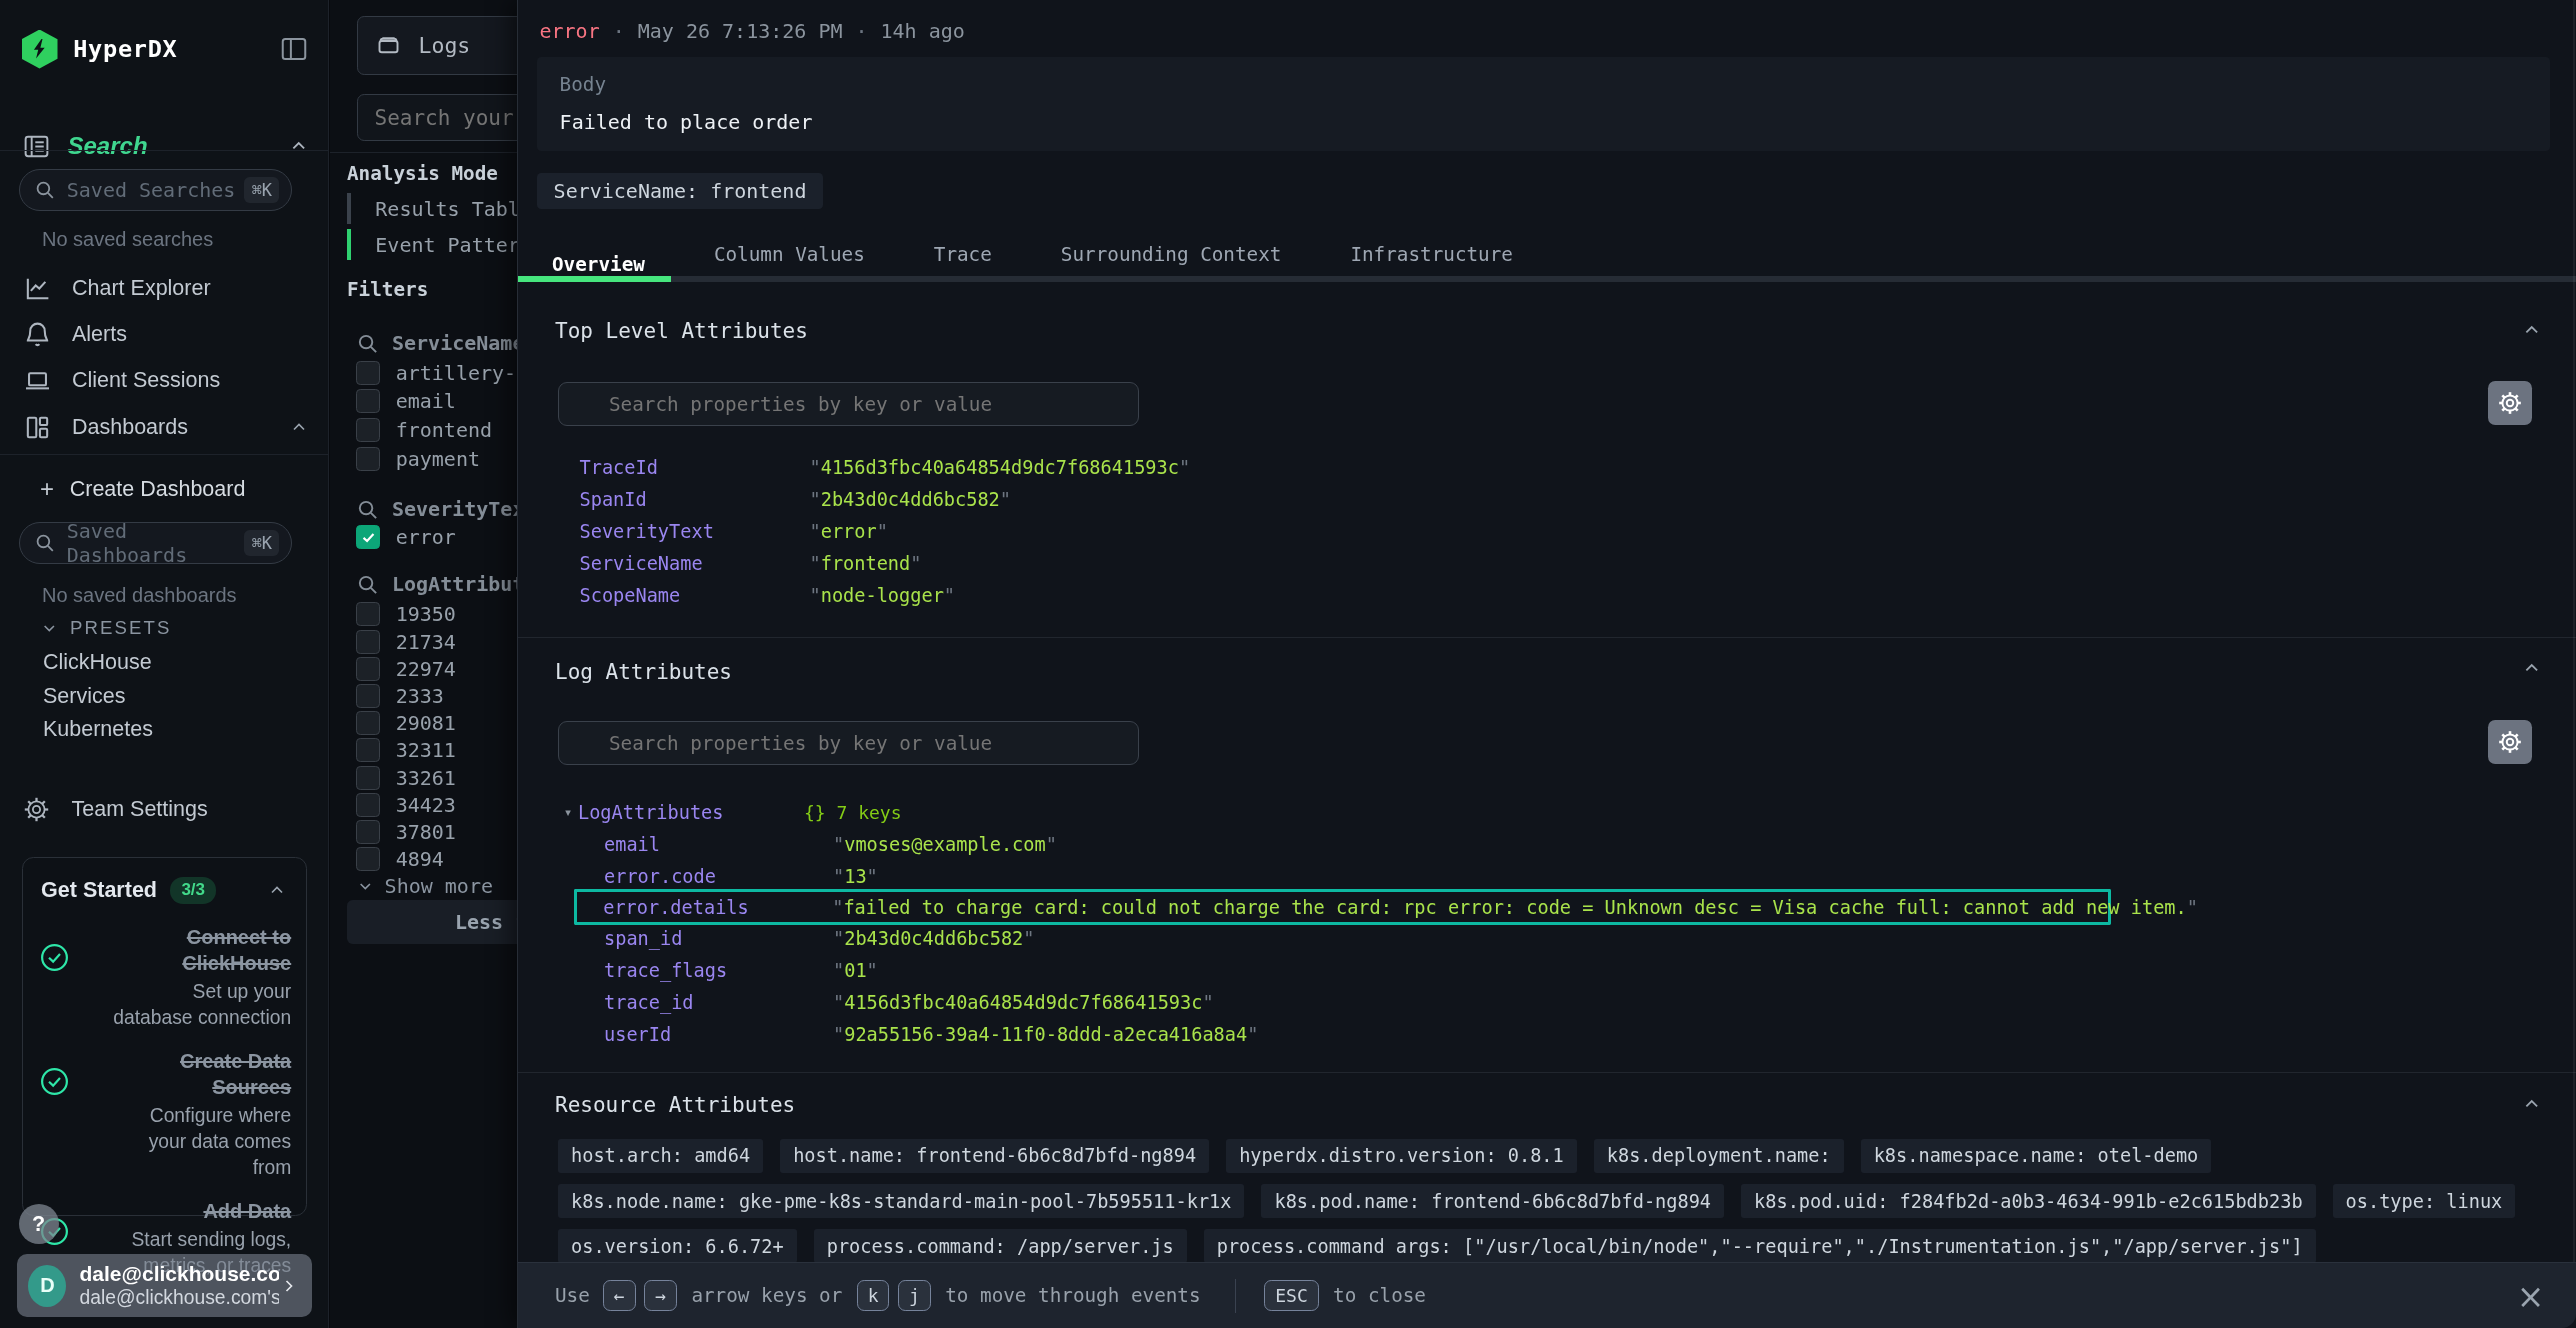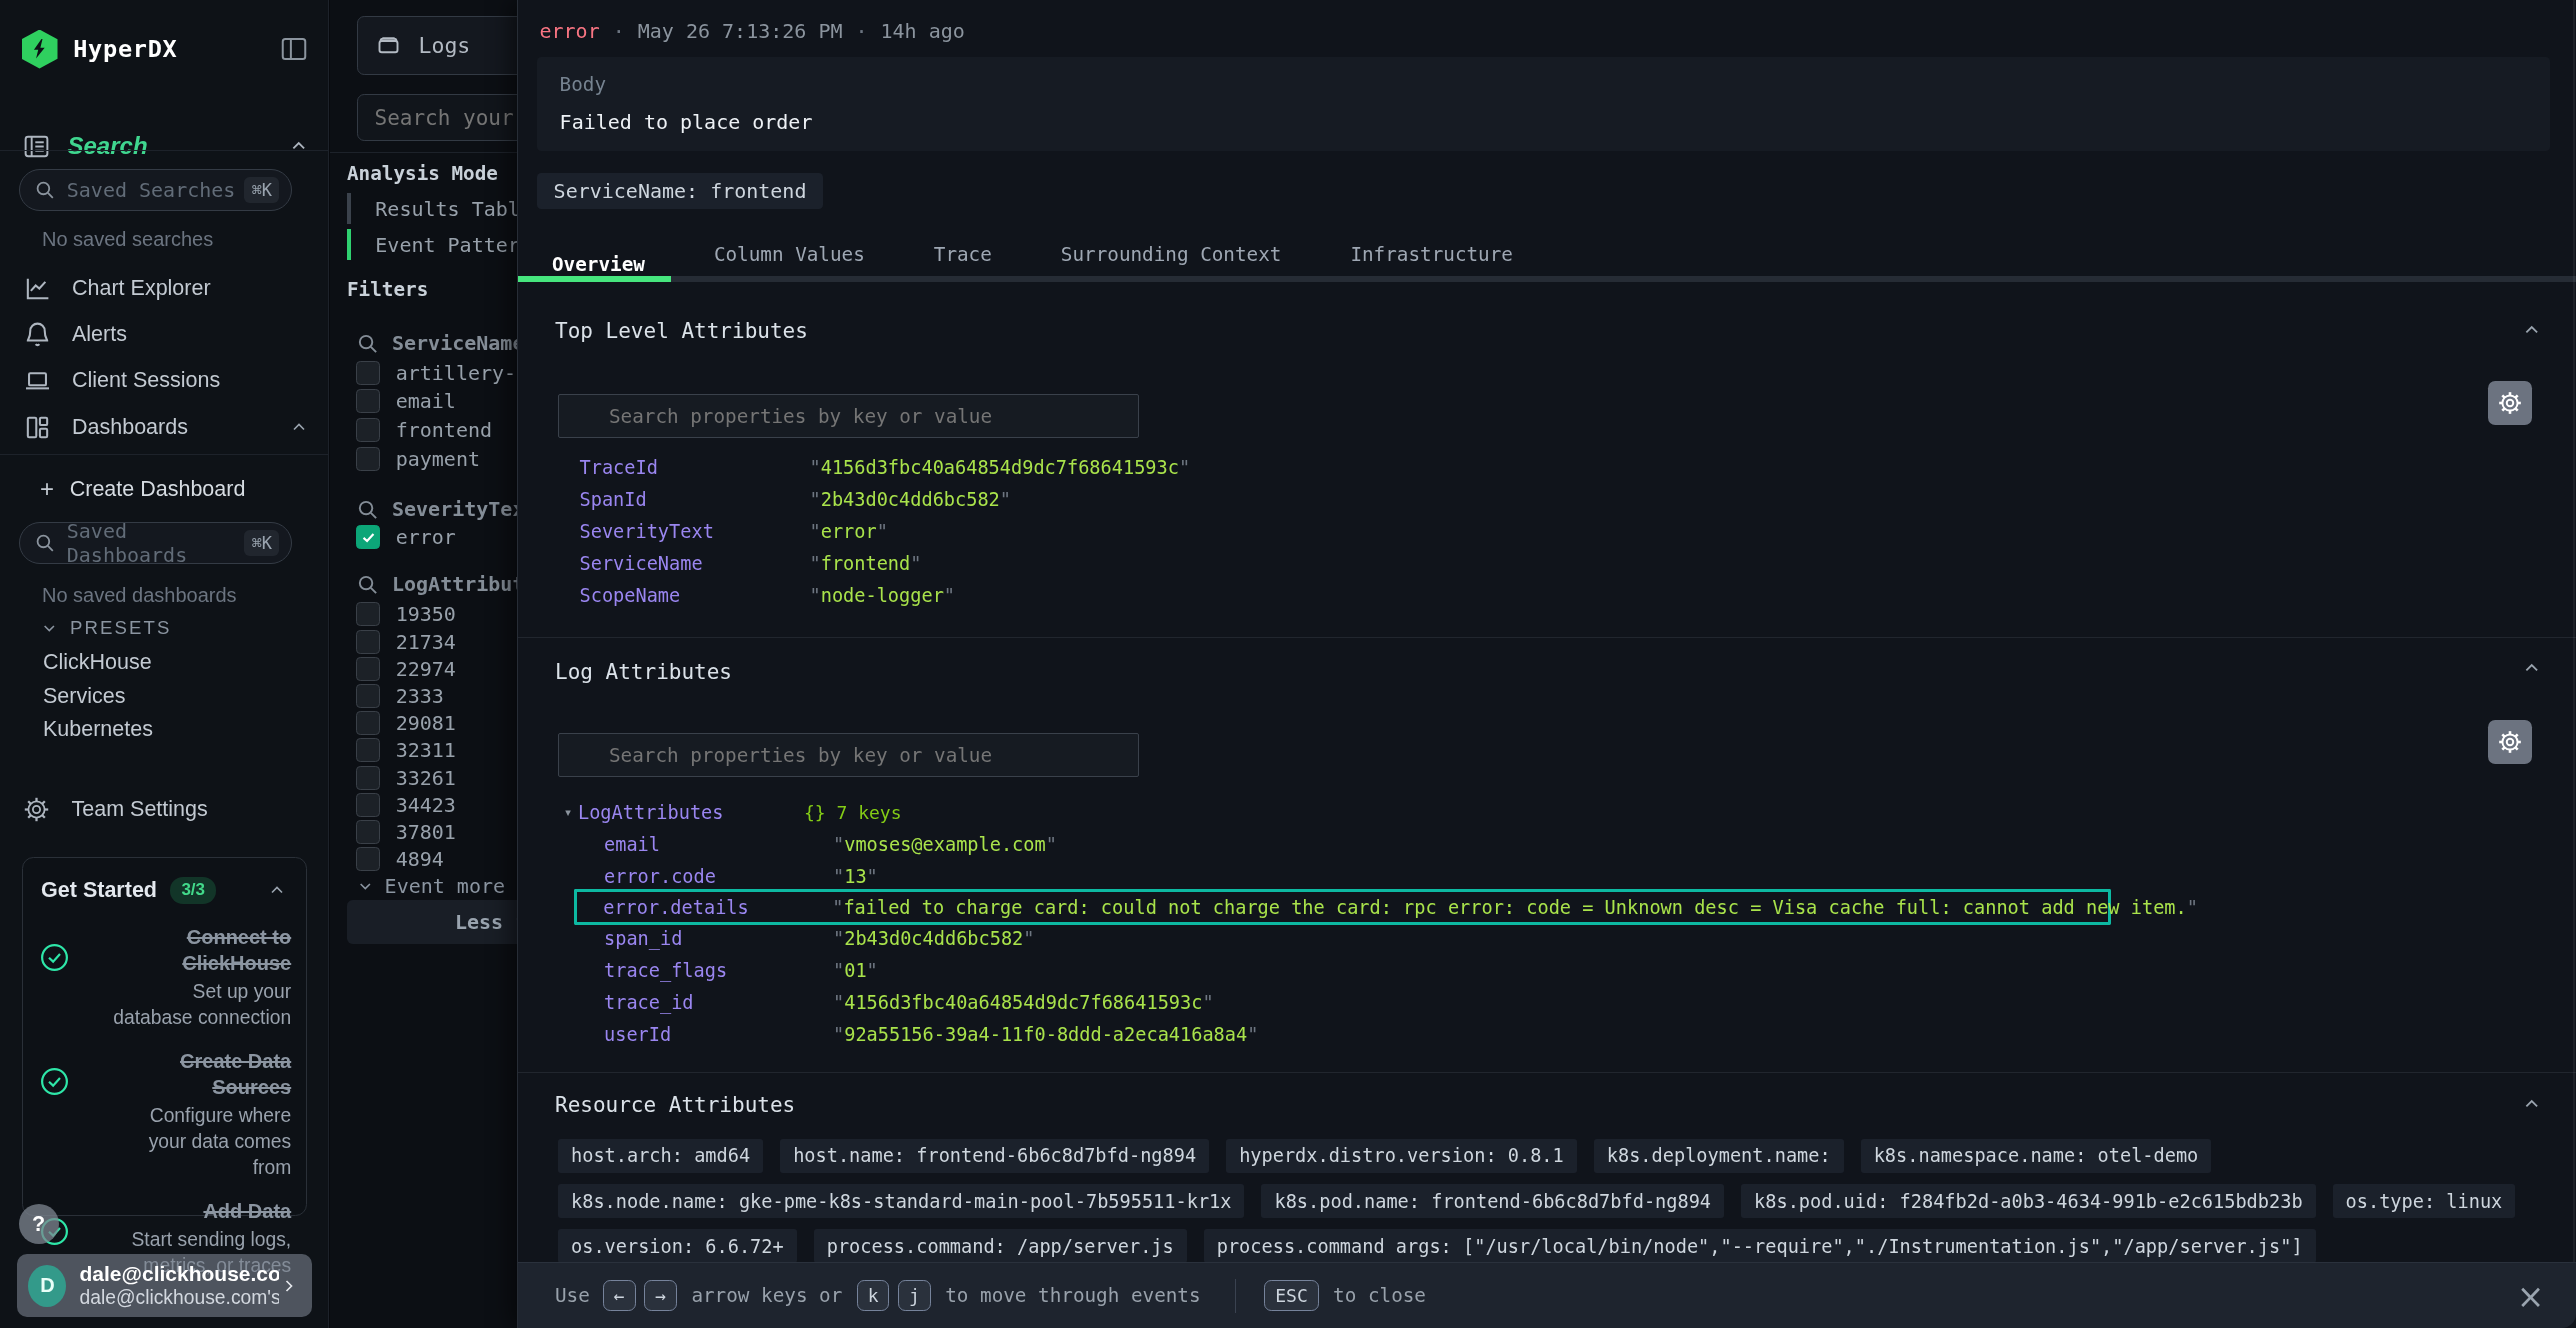--- a/index.html
+++ b/index.html
@@ -136,23 +136,23 @@
           align-items:center; }
   .tab { font-size:19.3px; color:#9ea7b3; margin-left:69px; white-space:nowrap; }
   .tab.first { margin-left:34px;margin-top:20px; }
   .tab.active { color:#ffffff; font-weight:bold; }
   .tab-underline { position:absolute; top:276px; left:0; right:0; height:6.4px; background:#262c35; }
   .tab-underline .seg { position:absolute; left:0; top:0; width:153px; height:6.4px; background:#46e67e; }
 
   .sec-title { position:absolute; left:37px; font-size:21px; color:#dbe2e9; }
   .sec-chev { position:absolute; right:34px; color:#9aa4af; }
   .attr-search { position:absolute; left:40px; width:581px; height:44px;
-                 border:0.7px solid #3a414b; border-radius:2px; background:#161b22;
+                 border:0.7px solid #3a414b; border-radius:9px; background:#161b22;
                  color:#6a737d; font-size:19.3px; font-family:"DejaVu Sans Mono",monospace;
-                 padding-left:50px; outline:none;margin-top:12px; }
+                 padding-left:50px; outline:none; }
   .search-glyph { position:absolute; color:#8b949e; }
   .gear-btn { position:absolute; right:44px; width:44px; height:44px; background:#6c7380;
               border-radius:7.2px; display:flex; align-items:center; justify-content:center;
               color:#fff; }
   .dr-divider { position:absolute; left:0; right:0; height:0.7px; background:#21262e; }
 
   .kv-rows { position:absolute; left:40px; right:50px; }
   .kv-row { height:32px; display:flex; }
   .kv-key { margin-left:21.5px; width:230px; flex:0 0 230px; color:#9a86f0; font-size:18.6px; }
   .kv-val { font-size:18.6px; color:#a9e34b; white-space:nowrap; }
@@ -514,21 +514,21 @@
       <span class="checkbox"></span>
       <span>4894</span>
     </div>
 
   <div class="show-more" style="top:874px">
     <span>
         <svg width="18.6" height="18.6" viewBox="0 0 24 24" fill="none" stroke="currentColor" stroke-width="2">
           <polyline points="6 9 12 15 18 9"></polyline>
         </svg>
       </span>
-    <span class="sm-lbl">Event more</span>
+    <span class="sm-lbl">Show more</span>
   </div>
   <div class="less-btn">Less fil</div>
 </div>
 
 <div class="drawer">
   <div class="dr-header">
     <span class="sev-error">error</span>
     <span class="dot">·</span>
     <span>May 26 7:13:26 PM</span>
     <span class="dot">·</span>

